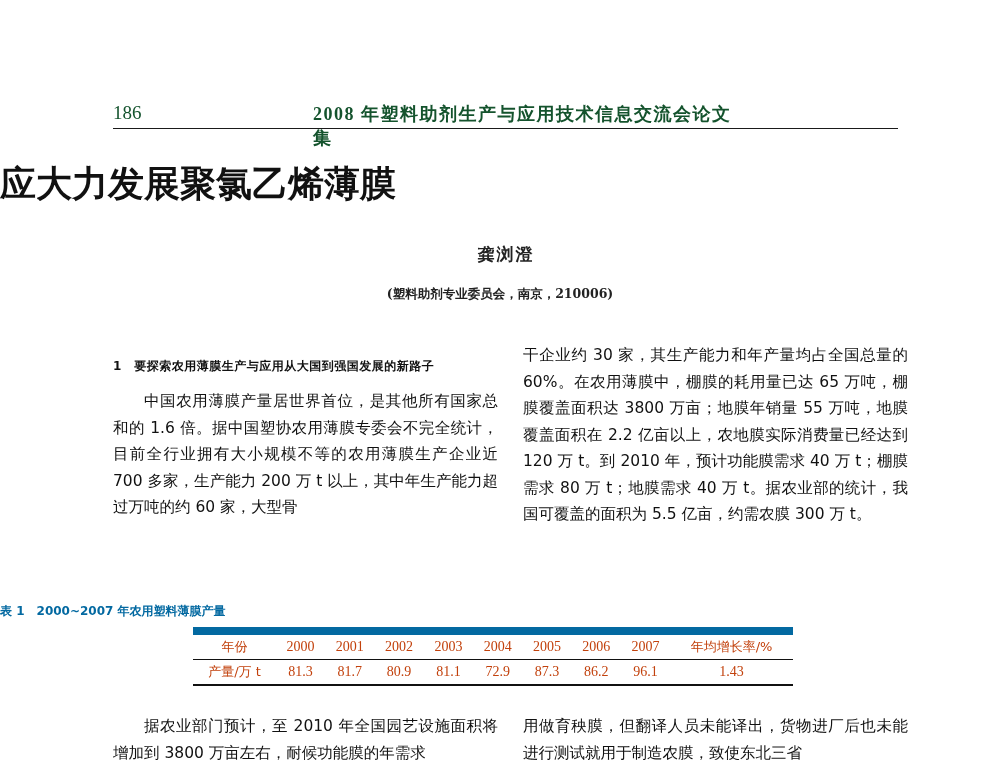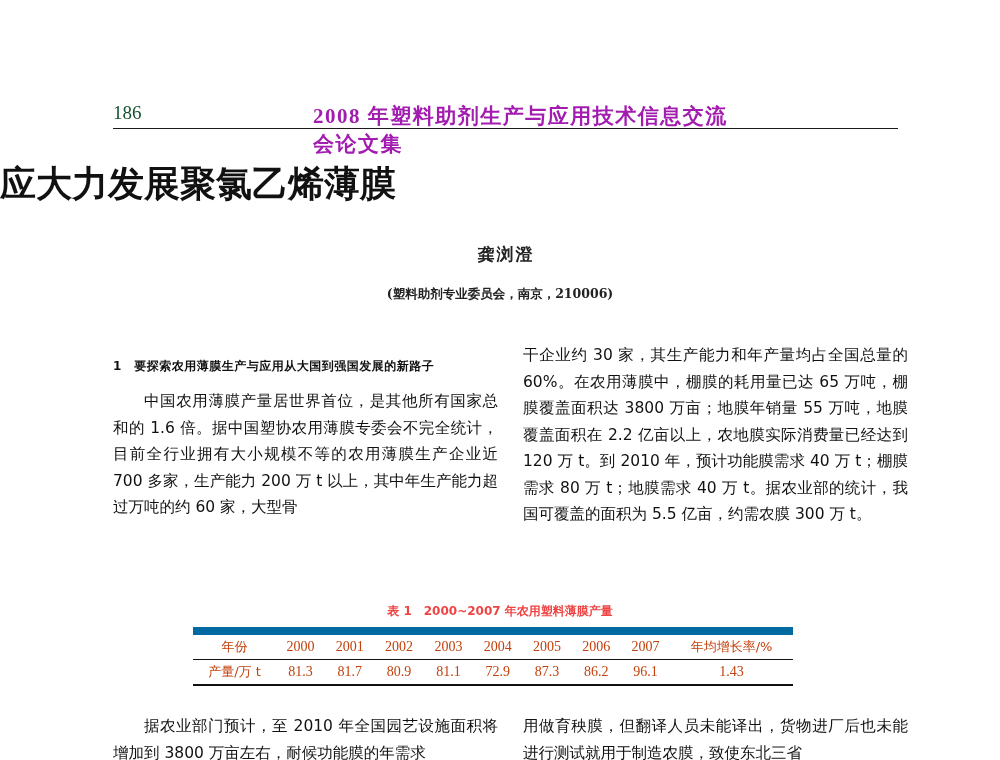--- a/index.html
+++ b/index.html
@@ -14,22 +14,22 @@
   .run-head {
     position: absolute; left: 113px; top: 100px; width: 785px; height: 28px;
     border-bottom: 1.5px solid #1a1a1a;
   }
   .page-num {
     position: absolute; left: 0; top: 2px;
     font-family: "Liberation Serif", serif; font-size: 19px; color: #14532d;
   }
   .journal {
     position: absolute; left: 200px; top: 2px; width: 420px;
-    font-family: "Liberation Serif", serif; font-size: 21px; font-weight: bold;
-    letter-spacing: 1.5px; color: #a21caf;
+    font-family: "Liberation Serif", serif; font-size: 18px; font-weight: bold;
+    letter-spacing: 1.5px; color: #14532d;
   }
 
   .title {
     position: absolute; left: 0; top: 160px; width: 1000px; text-align: left;
     font-family: "DejaVu Serif", serif; font-size: 36px; font-weight: bold;
     letter-spacing: 0px; color: #111;
   }
   .author {
     position: absolute; left: 0; top: 243px; width: 1000px; text-align: center;
     font-size: 17px; font-weight: bold; letter-spacing: 2px; color: #222; padding-left: 6px;
@@ -47,22 +47,22 @@
   .col-left { left: 113px; top: 352px; }
   .col-right { left: 523px; top: 342px; }
   .section-heading {
     font-family: "DejaVu Sans", sans-serif; font-weight: bold; font-size: 12px;
     line-height: 28px; margin: 0 4px 8px 0; letter-spacing: 0.5px;
   }
   .para { margin: 0; text-indent: 2em; }
   .para.noindent { text-indent: 0; }
 
   .table-caption {
-    position: absolute; left: 0; top: 603px; width: 1000px; text-align: center;
-    font-family: "DejaVu Sans", sans-serif; font-size: 12px; font-weight: bold; color: #ef4444;
+    position: absolute; left: 0; top: 603px; width: 1000px; 
+    font-family: "DejaVu Sans", sans-serif; font-size: 12px; font-weight: bold; color: #0369a1;
   }
   table.data {
     position: absolute; left: 193px; top: 627px; width: 600px;
     border-collapse: collapse;
     font-family: "Liberation Serif", serif; font-size: 14px; color: #c2410c;
     border-top: 8px solid #0369a1; border-bottom: 2px solid #111;
   }
   table.data td, table.data th {
     text-align: center; padding: 2px 4px; height: 20px; font-weight: normal;
   }

